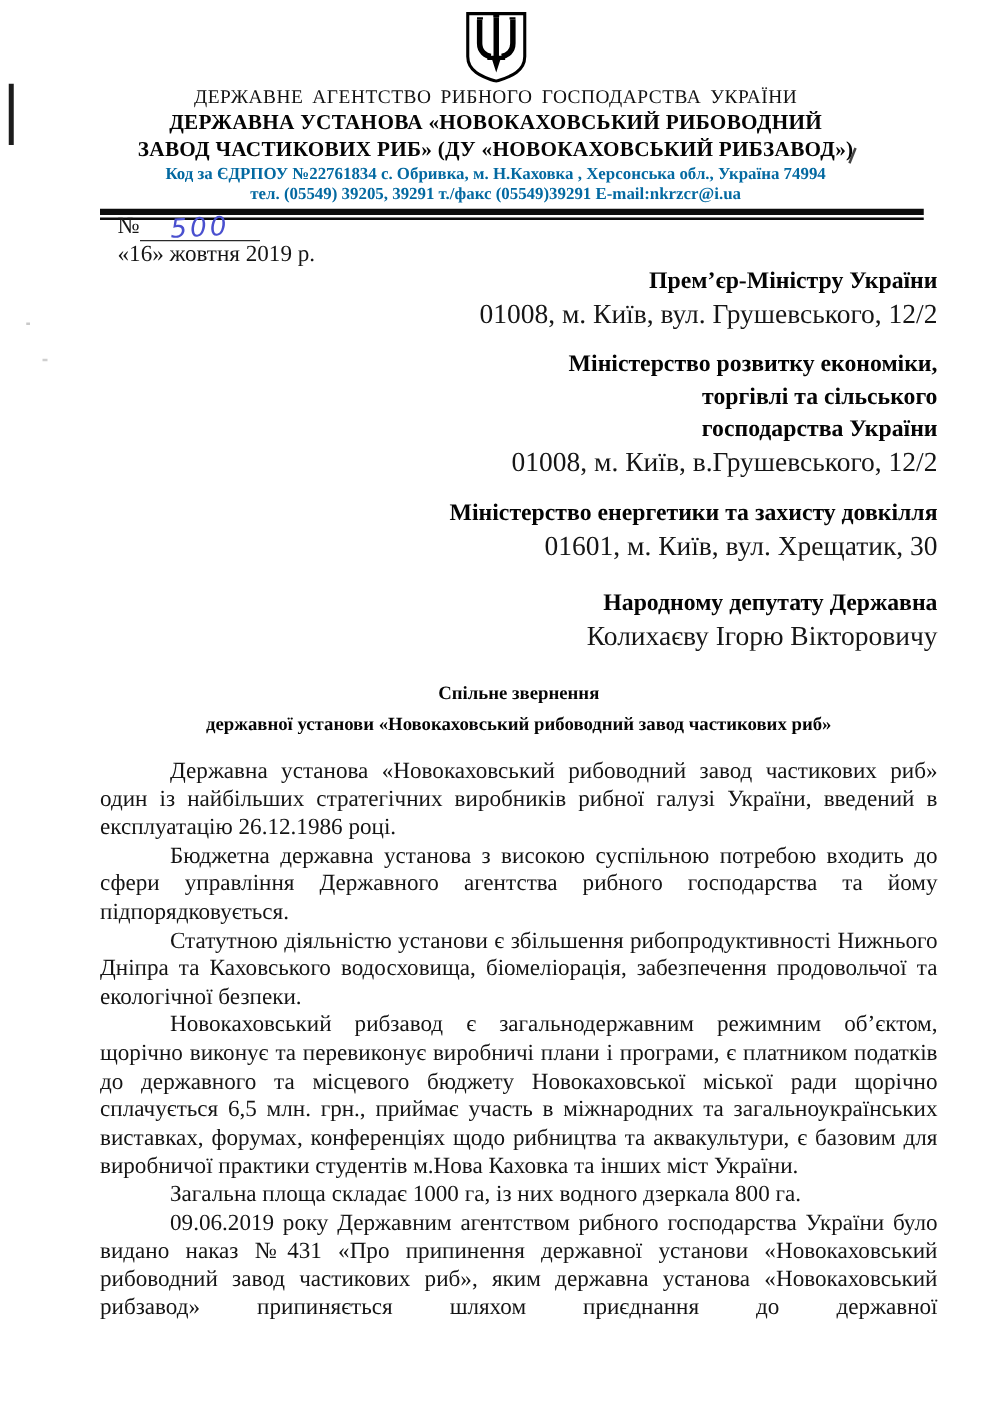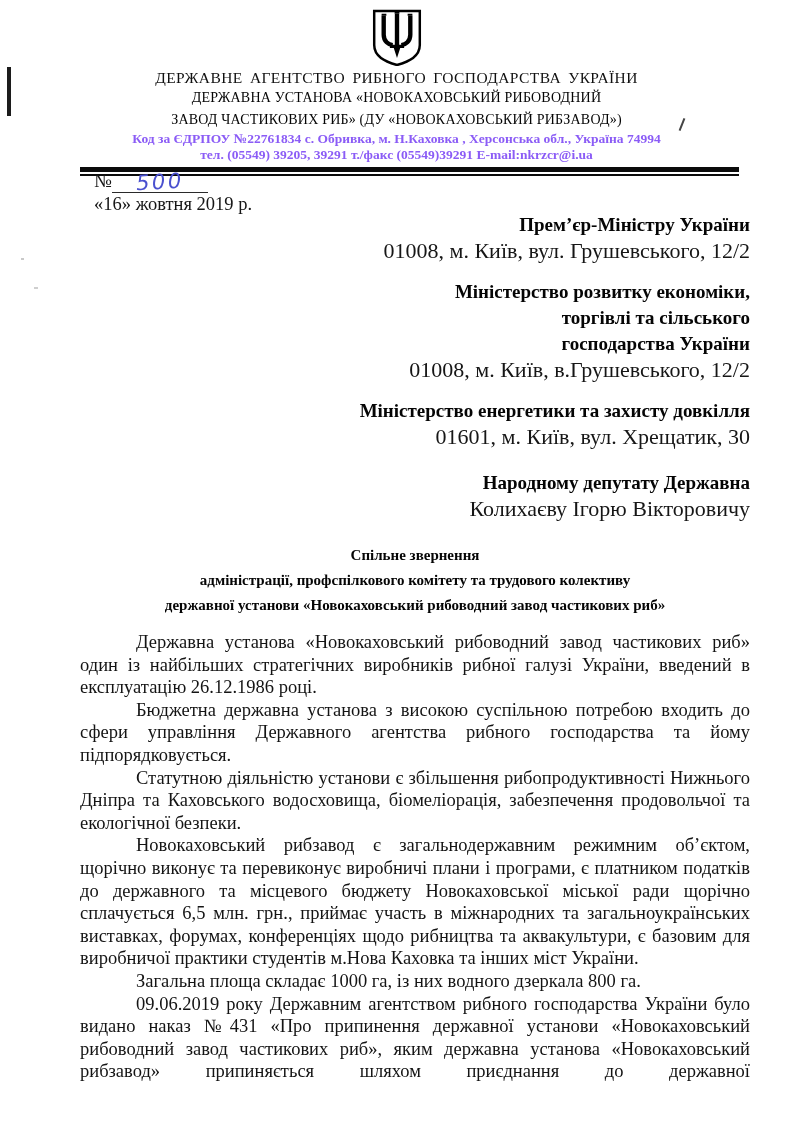--- a/index.html
+++ b/index.html
@@ -25,31 +25,31 @@
   .emblem { height: 57px; line-height: 0; }
   .emblem svg { display: inline-block; }
   .agency {
     margin-top: 3px;
     font-size: 15.5px;
     letter-spacing: 0.4px;
     color: #111;
     word-spacing: 3px;
   }
   .orgname {
-    font-weight: normal;
-    font-size: 14px;
+    font-weight: bold;
+    font-size: 17px;
     line-height: 22px;
     color: #050505;
     letter-spacing: 0.2px;
   }
   .requisites {
     font-weight: bold;
     font-size: 13.5px;
     line-height: 16px;
-    color: #8b5cf6;
+    color: #0369a1;
   }
   .divider {
     margin: 4px 54px 0 80px;
     height: 2px;
     border-top: 5px solid #0b0b0b;
     border-bottom: 2px solid #0b0b0b;
   }
 
   
   .ref { position: absolute; left: 94px; top: 168px; font-size: 18.5px; }
@@ -159,21 +159,20 @@
 
       <div class="addressee">
         <div class="addr-title">Народному депутату Державна</div>
         <div class="addr-line">Колихаєву Ігорю Вікторовичу</div>
       </div>
 
     </section>
 
     <section class="subject">
       <div>Спільне звернення</div>
-      <div>адміністрації, профспілкового комітету та трудового колективу</div>
       <div>державної установи «Новокаховський рибоводний завод частикових риб»</div>
     </section>
 
     <section class="body">
       <p>Державна установа «Новокаховський рибоводний завод частикових риб» один із найбільших стратегічних виробників рибної галузі України, введений в експлуатацію 26.12.1986 році.</p>
       <p>Бюджетна державна установа з високою суспільною потребою входить до сфери управління Державного агентства рибного господарства та йому підпорядковується.</p>
       <p>Статутною діяльністю установи є збільшення рибопродуктивності Нижнього Дніпра та Каховського водосховища, біомеліорація, забезпечення продовольчої та екологічної безпеки.</p>
       <p>Новокаховський рибзавод є загальнодержавним режимним об’єктом, щорічно виконує та перевиконує виробничі плани і програми, є платником податків до державного та місцевого бюджету Новокаховської міської ради щорічно сплачується 6,5 млн. грн.,  приймає участь в міжнародних та загальноукраїнських виставках, форумах, конференціях щодо рибництва та аквакультури, є базовим для виробничої практики студентів м.Нова Каховка та інших міст України.</p>
       <p>Загальна площа складає 1000 га, із них водного дзеркала 800 га.</p>
       <p class="cut">09.06.2019 року Державним  агентством рибного господарства України було видано наказ №431 «Про припинення  державної установи «Новокаховський рибоводний завод частикових риб», яким державна установа «Новокаховський рибзавод» припиняється шляхом приєднання до державної</p>

